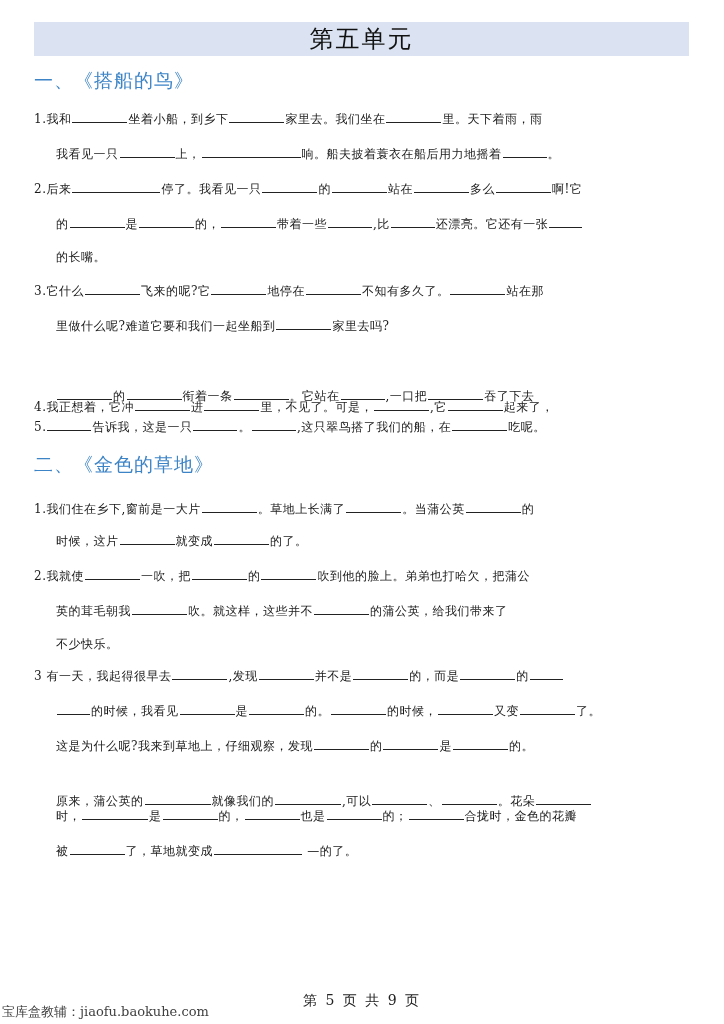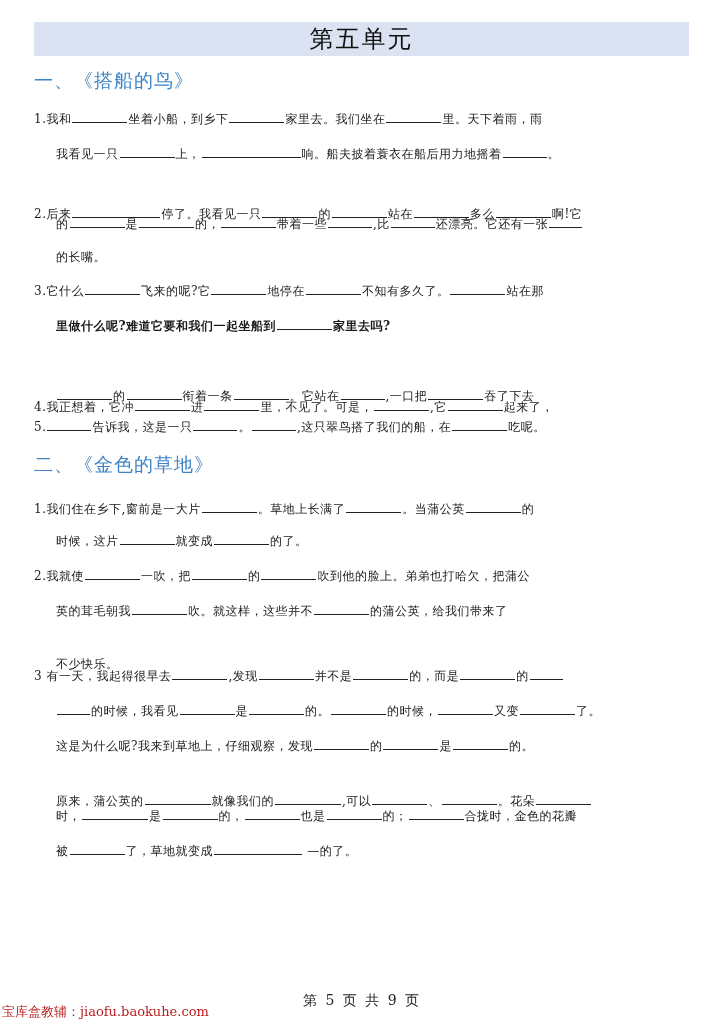--- a/index.html
+++ b/index.html
@@ -24,48 +24,48 @@
   .line.indent { left: 56px; }
   .blank {
     display: inline-block; border-bottom: 1px solid #222; height: 16px;
     vertical-align: baseline; margin: 0 1px;
   }
   .footer-page {
     position: absolute; left: 0; width: 724px; top: 992px; text-align: center;
     font-size: 14px; color: #222; letter-spacing: 2px;
   }
   .footer-watermark {
-    position: absolute; left: 2px; top: 1003px; font-size: 13px; color: #b91c1c;
+    position: absolute; left: 2px; top: 1003px; font-size: 13px; color: #404040;
   }
 </style>
 </head>
 <body>
 
 <div class="title-band">
   <span>第五单元</span>
 </div>
 
 <div id="content">
     <div class="section-title" style="top: 68px;">一、《搭船的鸟》</div>
     <div class="line" style="top: 106px;"><span>1.我和</span><span class="blank" style="width: 55px;"></span><span>坐着小船，到乡下</span><span class="blank" style="width: 55px;"></span><span>家里去。我们坐在</span><span class="blank" style="width: 55px;"></span><span>里。天下着雨，雨</span></div>
     <div class="line indent" style="top: 141px;"><span>我看见一只</span><span class="blank" style="width: 55px;"></span><span>上，</span><span class="blank" style="width: 99px;"></span><span>响。船夫披着蓑衣在船后用力地摇着</span><span class="blank" style="width: 44px;"></span><span>。</span></div>
-    <div class="line" style="top: 176px; margin-top: 25px;"><span>2.后来</span><span class="blank" style="width: 88px;"></span><span>停了。我看见一只</span><span class="blank" style="width: 55px;"></span><span>的</span><span class="blank" style="width: 55px;"></span><span>站在</span><span class="blank" style="width: 55px;"></span><span>多么</span><span class="blank" style="width: 55px;"></span><span>啊!它</span></div>
+    <div class="line" style="top: 176px;"><span>2.后来</span><span class="blank" style="width: 88px;"></span><span>停了。我看见一只</span><span class="blank" style="width: 55px;"></span><span>的</span><span class="blank" style="width: 55px;"></span><span>站在</span><span class="blank" style="width: 55px;"></span><span>多么</span><span class="blank" style="width: 55px;"></span><span>啊!它</span></div>
     <div class="line indent" style="top: 211px;"><span>的</span><span class="blank" style="width: 55px;"></span><span>是</span><span class="blank" style="width: 55px;"></span><span>的，</span><span class="blank" style="width: 55px;"></span><span>带着一些</span><span class="blank" style="width: 44px;"></span><span>,比</span><span class="blank" style="width: 44px;"></span><span>还漂亮。它还有一张</span><span class="blank" style="width: 33px;"></span></div>
     <div class="line indent" style="top: 246px;"><span>的长嘴。</span></div>
     <div class="line" style="top: 278px;"><span>3.它什么</span><span class="blank" style="width: 55px;"></span><span>飞来的呢?它</span><span class="blank" style="width: 55px;"></span><span>地停在</span><span class="blank" style="width: 55px;"></span><span>不知有多久了。</span><span class="blank" style="width: 55px;"></span><span>站在那</span></div>
-    <div class="line indent" style="top: 313px; font-weight: bold;"><span>里做什么呢?难道它要和我们一起坐船到</span><span class="blank" style="width: 55px;"></span><span>家里去吗?</span></div>
+    <div class="line indent" style="top: 313px;"><span>里做什么呢?难道它要和我们一起坐船到</span><span class="blank" style="width: 55px;"></span><span>家里去吗?</span></div>
     <div class="line" style="top: 348px; margin-top: 46px;"><span>4.我正想着，它冲</span><span class="blank" style="width: 55px;"></span><span>进</span><span class="blank" style="width: 55px;"></span><span>里，不见了。可是，</span><span class="blank" style="width: 55px;"></span><span>,它</span><span class="blank" style="width: 55px;"></span><span>起来了，</span></div>
     <div class="line indent" style="top: 383px;"><span class="blank" style="width: 55px;"></span><span>的</span><span class="blank" style="width: 55px;"></span><span>衔着一条</span><span class="blank" style="width: 55px;"></span><span>。它站在</span><span class="blank" style="width: 44px;"></span><span>,一口把</span><span class="blank" style="width: 55px;"></span><span>吞了下去</span></div>
     <div class="line" style="top: 414px;"><span>5.</span><span class="blank" style="width: 44px;"></span><span>告诉我，这是一只</span><span class="blank" style="width: 44px;"></span><span>。</span><span class="blank" style="width: 44px;"></span><span>,这只翠鸟搭了我们的船，在</span><span class="blank" style="width: 55px;"></span><span>吃呢。</span></div>
     <div class="section-title" style="top: 452px;">二、《金色的草地》</div>
     <div class="line" style="top: 496px;"><span>1.我们住在乡下,窗前是一大片</span><span class="blank" style="width: 55px;"></span><span>。草地上长满了</span><span class="blank" style="width: 55px;"></span><span>。当蒲公英</span><span class="blank" style="width: 55px;"></span><span>的</span></div>
     <div class="line indent" style="top: 528px;"><span>时候，这片</span><span class="blank" style="width: 55px;"></span><span>就变成</span><span class="blank" style="width: 55px;"></span><span>的了。</span></div>
     <div class="line" style="top: 563px;"><span>2.我就使</span><span class="blank" style="width: 55px;"></span><span>一吹，把</span><span class="blank" style="width: 55px;"></span><span>的</span><span class="blank" style="width: 55px;"></span><span>吹到他的脸上。弟弟也打哈欠，把蒲公</span></div>
     <div class="line indent" style="top: 598px;"><span>英的茸毛朝我</span><span class="blank" style="width: 55px;"></span><span>吹。就这样，这些并不</span><span class="blank" style="width: 55px;"></span><span>的蒲公英，给我们带来了</span></div>
-    <div class="line indent" style="top: 633px; margin-top: 20px;"><span>不少快乐。</span></div>
+    <div class="line indent" style="top: 633px;"><span>不少快乐。</span></div>
     <div class="line" style="top: 663px;"><span>3 有一天，我起得很早去</span><span class="blank" style="width: 55px;"></span><span>,发现</span><span class="blank" style="width: 55px;"></span><span>并不是</span><span class="blank" style="width: 55px;"></span><span>的，而是</span><span class="blank" style="width: 55px;"></span><span>的</span><span class="blank" style="width: 33px;"></span></div>
     <div class="line indent" style="top: 698px;"><span class="blank" style="width: 33px;"></span><span>的时候，我看见</span><span class="blank" style="width: 55px;"></span><span>是</span><span class="blank" style="width: 55px;"></span><span>的。</span><span class="blank" style="width: 55px;"></span><span>的时候，</span><span class="blank" style="width: 55px;"></span><span>又变</span><span class="blank" style="width: 55px;"></span><span>了。</span></div>
     <div class="line indent" style="top: 733px;"><span>这是为什么呢?我来到草地上，仔细观察，发现</span><span class="blank" style="width: 55px;"></span><span>的</span><span class="blank" style="width: 55px;"></span><span>是</span><span class="blank" style="width: 55px;"></span><span>的。</span></div>
     <div class="line indent" style="top: 788px;"><span>原来，蒲公英的</span><span class="blank" style="width: 66px;"></span><span>就像我们的</span><span class="blank" style="width: 66px;"></span><span>,可以</span><span class="blank" style="width: 55px;"></span><span>、</span><span class="blank" style="width: 55px;"></span><span>。花朵</span><span class="blank" style="width: 55px;"></span></div>
     <div class="line indent" style="top: 803px;"><span>时，</span><span class="blank" style="width: 66px;"></span><span>是</span><span class="blank" style="width: 55px;"></span><span>的，</span><span class="blank" style="width: 55px;"></span><span>也是</span><span class="blank" style="width: 55px;"></span><span>的；</span><span class="blank" style="width: 55px;"></span><span>合拢时，金色的花瓣</span></div>
     <div class="line indent" style="top: 838px;"><span>被</span><span class="blank" style="width: 55px;"></span><span>了，草地就变成</span><span class="blank" style="width: 88px;"></span><span> —的了。</span></div>
   </div>
 
 <div class="footer-page">第 5 页 共 9 页</div>
 <div class="footer-watermark">宝库盒教辅：jiaofu.baokuhe.com</div>

